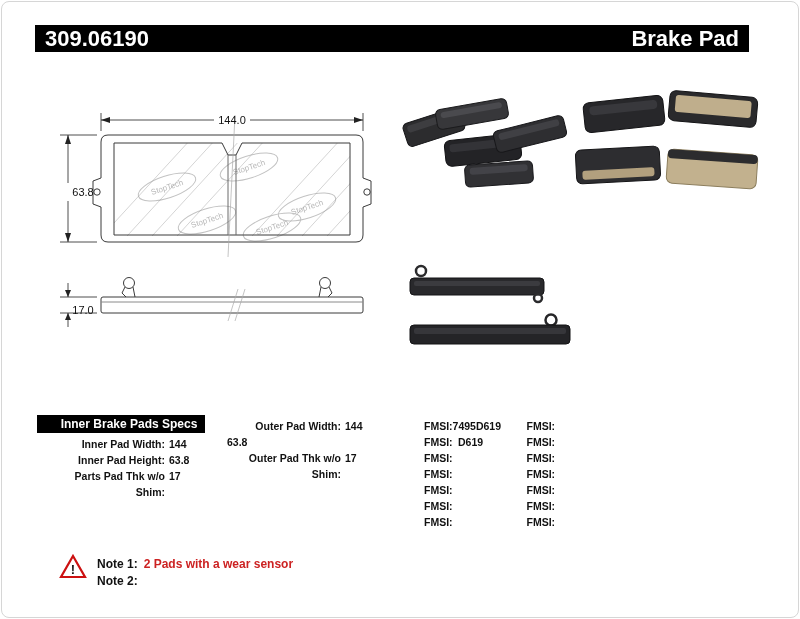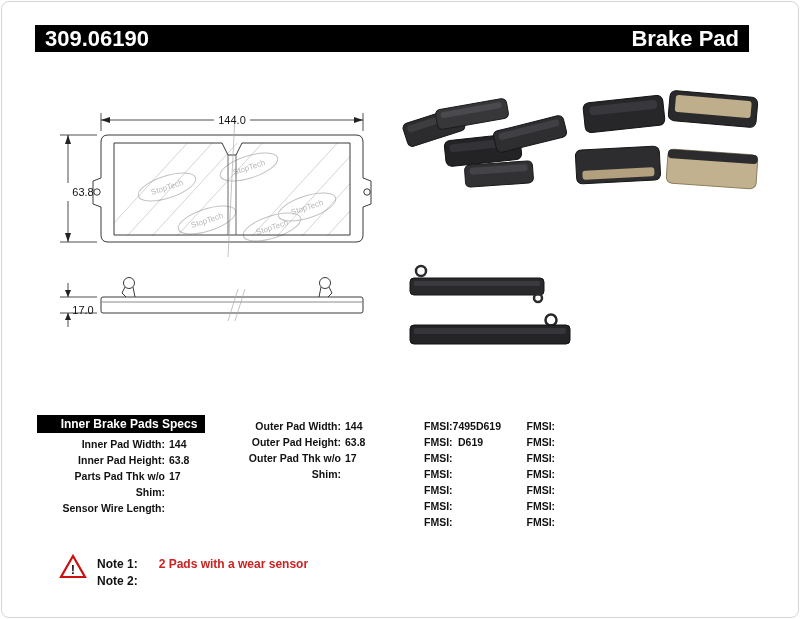--- a/index.html
+++ b/index.html
@@ -20,21 +20,21 @@
   .spec-row .val { width: 36px; margin-left: 4px; text-align: left; }
   .related-row .lbl-left { text-align: left; padding-left: 3px; }
   .related-row .val { flex: 1; }
   .fmsi-row { display: flex; font-size: 10.5px; font-weight: bold; line-height: 16px; color: #111; }
   .fmsi-cell { display: flex; width: 50%; padding-left: 4px; }
   .fmsi-lbl { width: 34px; margin-left: 30px; }
   .fmsi-val { flex: 1; }
 
   .warning-icon { position: absolute; left: 57px; top: 552px; }
   .note-line { position: absolute; font-size: 12px; font-weight: bold; color: #111; white-space: nowrap; }
-  .note-red { color: #cc2222; margin-left: 21px; font-weight: bold; }
+  .note-red { color: #cc2222; margin-left: 6px; font-weight: bold; }
 </style>
 </head>
 <body>
 
 <div class="page">
 
   <div class="header-bar">
     <span>309.06190</span>
     <span>Brake Pad</span>
   </div>
@@ -200,35 +200,30 @@
           <span class="val">144</span>
         </div>
         <div class="spec-row">
           <span class="lbl">Inner Pad Height:</span>
           <span class="val">63.8</span>
         </div>
         <div class="spec-row">
           <span class="lbl">Parts Pad Thk w/o Shim:</span>
           <span class="val">17</span>
         </div>
-        <div class="spec-row">
-          <span class="lbl">Sensor Wire Length:</span>
-          <span class="val"></span>
-        </div>
       </div>
     </div>
 
     <div class="col" style="left:209px; width:170px;">
       <div class="col-body">
         <div class="spec-row">
           <span class="lbl">Outer Pad Width:</span>
           <span class="val">144</span>
         </div>
         <div class="spec-row">
-          <span class="lbl">Outer Pad Height:</span>
           <span class="val">63.8</span>
         </div>
         <div class="spec-row">
           <span class="lbl">Outer Pad Thk w/o Shim:</span>
           <span class="val">17</span>
         </div>
       </div>
     </div>
 
     <div class="col" style="left:388px; width:205px;">

